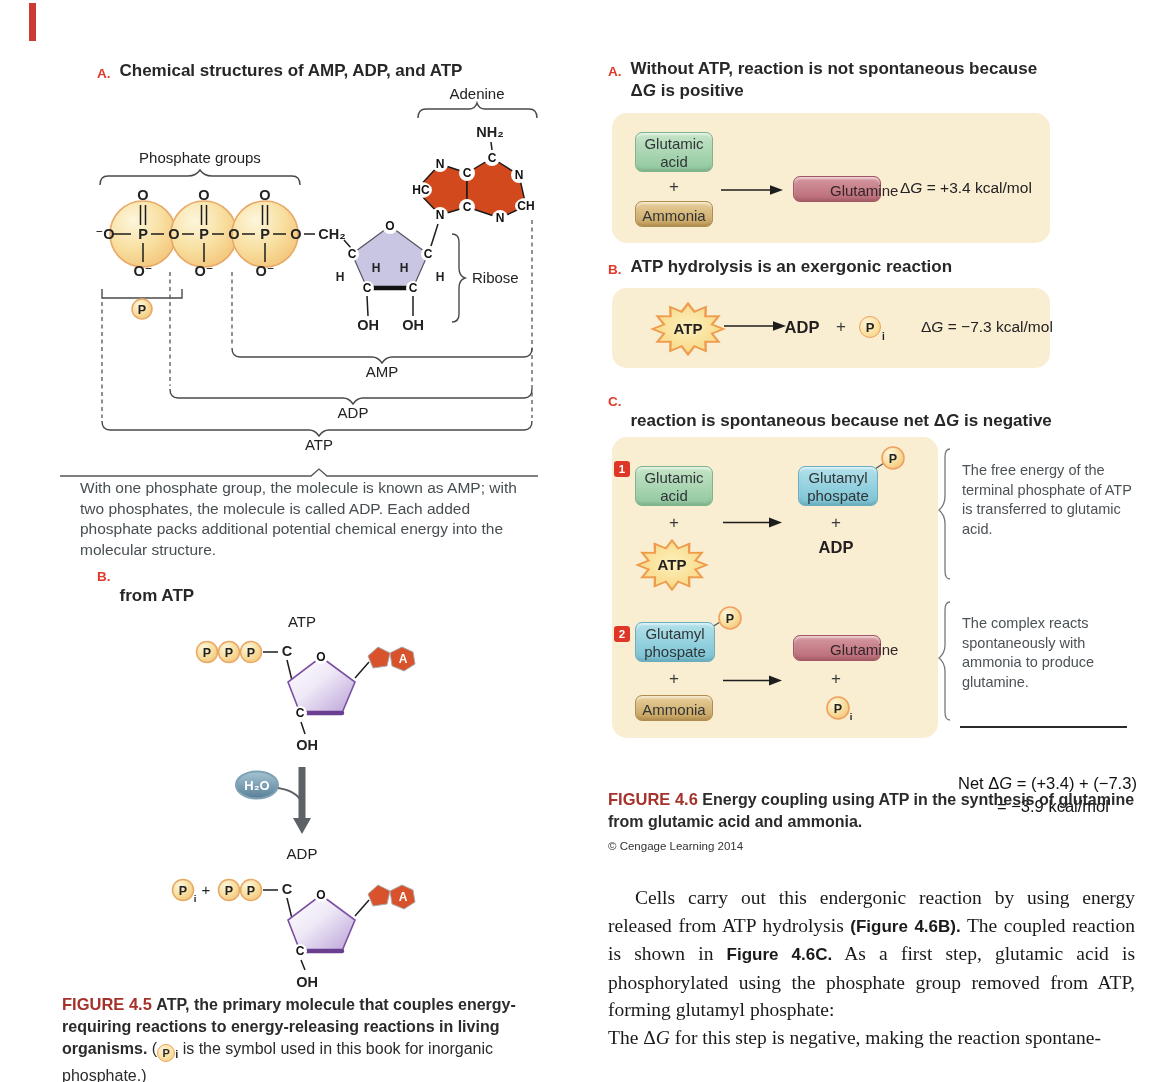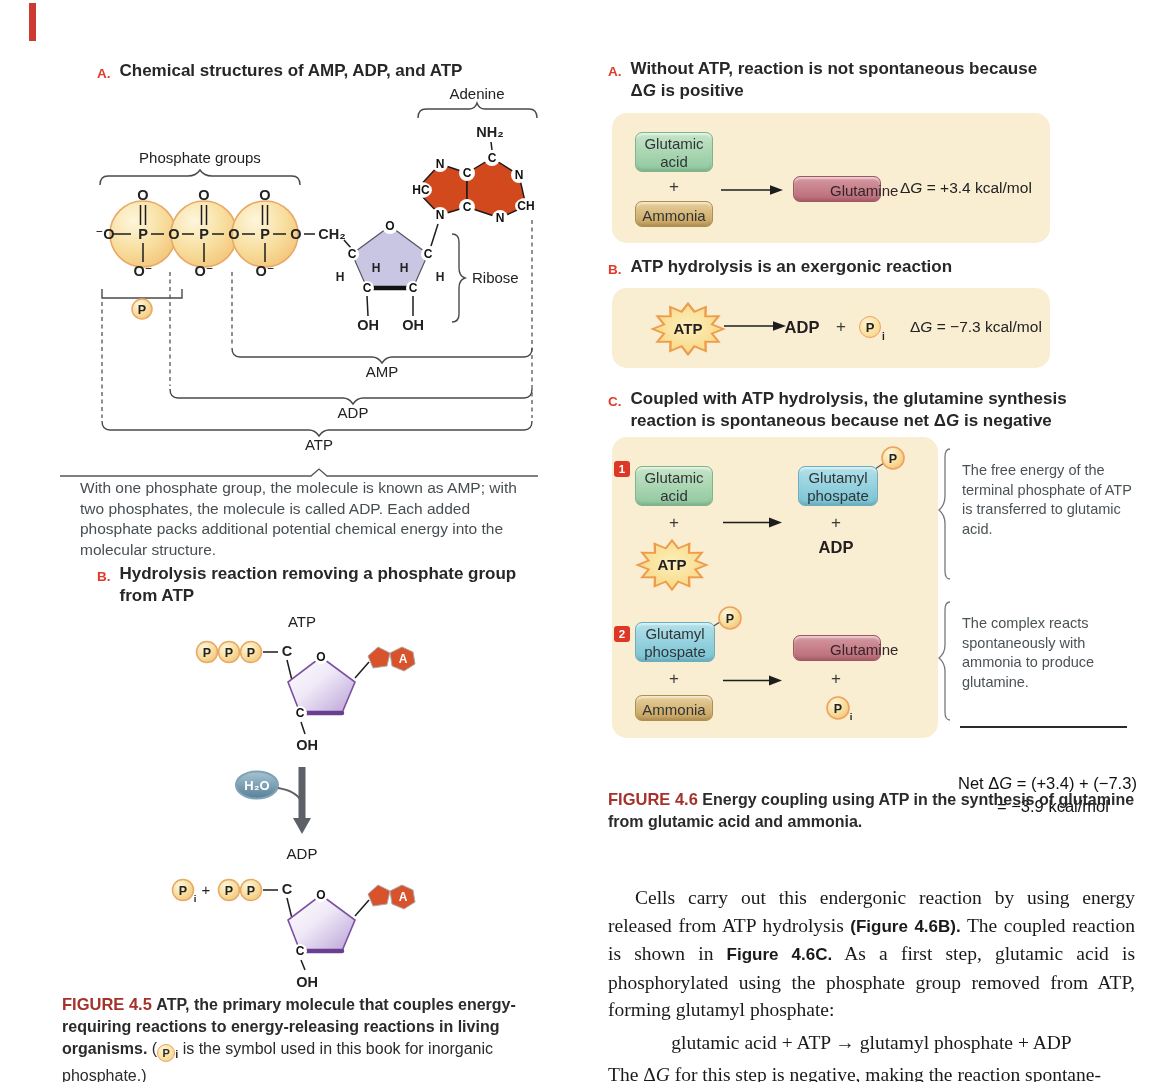--- a/index.html
+++ b/index.html
@@ -212,21 +212,21 @@
   <path class="vline" d="M42,337 Q42,346 50,346 L249,346 Q255,346 259,352 Q263,346 269,346 L464,346 Q472,346 472,337"></path>
   <text class="lb" x="259" y="366">ATP</text>
   <path d="M0,392 L251,392 L259,385 L267,392 L478,392" stroke="#555" stroke-width="1.3" fill="none"></path>
 </svg>
 
 <div class="graynote" style="left:80px;top:478px;">With one phosphate group, the molecule is known as AMP; with two phosphates, the molecule is called ADP. Each added phosphate packs additional potential chemical energy into the molecular structure.</div>
 
 <div class="sechead" style="left:97px;top:563px;">
   <span class="mk">B.</span>
   <span>
-    <span>Hydrolysis reaction removing a phosphate group</span><br>
+    <br>
     <span>from ATP</span>
   </span>
 </div>
 
 <svg class="abs" style="left:150px;top:610px;" width="330" height="385" viewBox="0 0 330 385">
 
   <text class="lb" x="152" y="17">ATP</text>
   <g>
     <circle cx="57" cy="42" r="10.5" fill="url(#pg)" stroke="#E9A966" stroke-width="1.5"></circle>
     <circle cx="79" cy="42" r="10.5" fill="url(#pg)" stroke="#E9A966" stroke-width="1.5"></circle>
@@ -343,29 +343,29 @@
   <svg class="abs" style="left:111px;top:32px;" width="64" height="12" viewBox="0 0 64 12">
     <line x1="1" y1="6" x2="50" y2="6" stroke="#1d1d1d" stroke-width="1.7"></line>
       <polygon points="50,1.3 63,6 50,10.7" fill="#1d1d1d"></polygon>
   </svg>
   <div class="prodtxt" style="left:166px;top:30px;width:48px;">ADP</div>
   <div class="plus" style="left:217px;top:29px;">+</div>
   <div class="pcirc" style="left:247px;top:28px;">
       <span>P</span>
     </div>
   <div class="psub" style="left:270px;top:43px;">i</div>
-  <div class="dg" style="left:298px;top:30px;">
+  <div class="dg" style="left:309px;top:30px;">
     <span>Δ</span><i>G</i><span> = −7.3 kcal/mol</span>
   </div>
 </div>
 
 <div class="sechead" style="left:608px;top:388px;">
   <span class="mk">C.</span>
   <span>
-    <span>Coupled with ATP hydrolysis, the glutamine synthesis</span><br>
+    <br>
     <span>reaction is spontaneous because net </span><span>Δ</span><span class="hd-i">G</span><span> is negative</span>
   </span>
 </div>
 
 <div class="panel" style="left:612px;top:437px;width:326px;height:301px;">
   <svg class="abs" style="left:0;top:0;" width="326" height="301" viewBox="0 0 326 301">
     <g>
       <line x1="111" y1="85.5" x2="157" y2="85.5" stroke="#1d1d1d" stroke-width="1.7"></line>
         <polygon points="157,80.5 170,85.5 157,90.5" fill="#1d1d1d"></polygon>
     </g>
@@ -423,23 +423,23 @@
 
 <div class="netline" style="left:960px;top:726px;width:167px;"></div>
 <div class="nettxt" style="left:958px;top:738px;">
   <span>Net Δ</span><i>G</i><span> = (+3.4) + (−7.3)</span>
 </div>
 <div class="nettxt" style="left:997px;top:761px;">= −3.9 kcal/mol</div>
 
 <div class="figcap" style="left:608px;top:788px;width:534px;">
   <span class="figlabel">FIGURE 4.6</span>
   <span class="capbold">Energy coupling using ATP in the synthesis of glutamine from glutamic acid and ammonia.</span>
+  <div class="copyr">© Cengage Learning 2014</div>
 </div>
 
 <div class="article" style="left:608px;top:884px;">
   <div class="indent">
     <span>Cells carry out this endergonic reaction by using energy released from ATP hydrolysis </span><span class="bsans">(Figure 4.6B).</span><span> The coupled reaction is shown in </span><span class="bsans">Figure 4.6C.</span><span> As a first step, glutamic acid is phosphorylated using the phosphate group removed from ATP, forming glutamyl phosphate:</span>
   </div>
-  <div class="equation">glutamic acid + ATP → glutamyl phosphate + ADP</div>
   <div class="p2">
     <span>The Δ</span><i>G</i><span> for this step is negative, making the reaction spontane-</span>
   </div>
 </div>
 
 </body></html>

